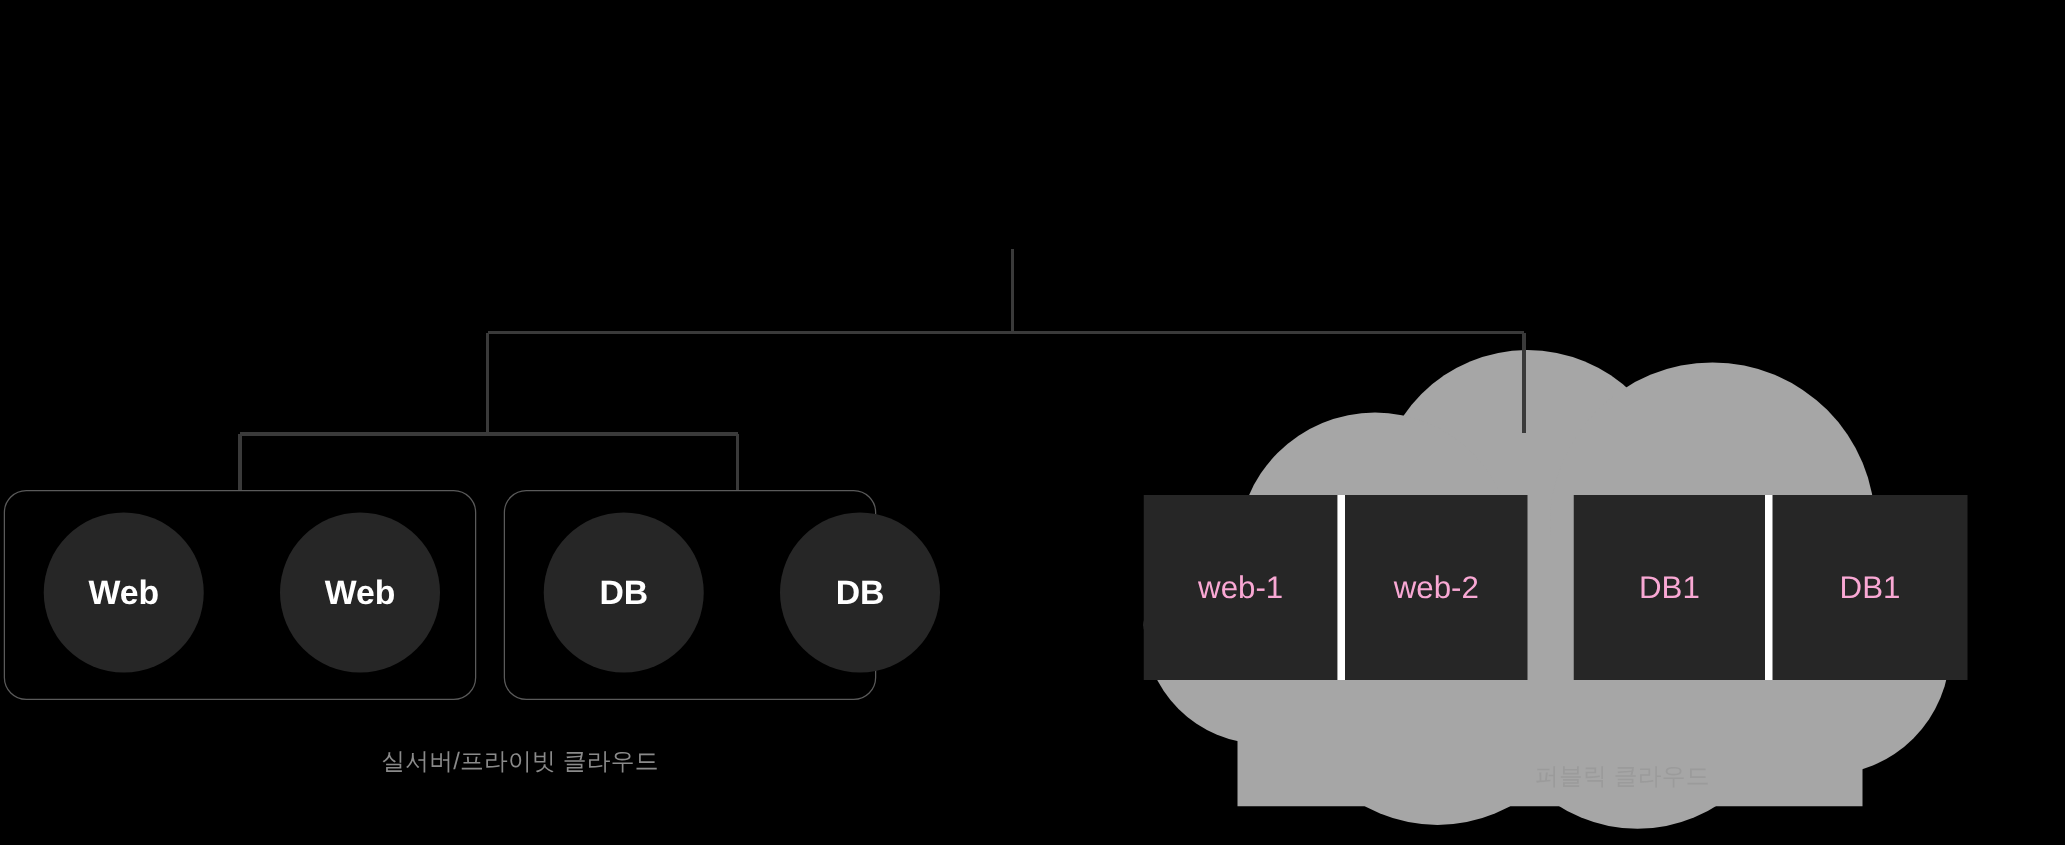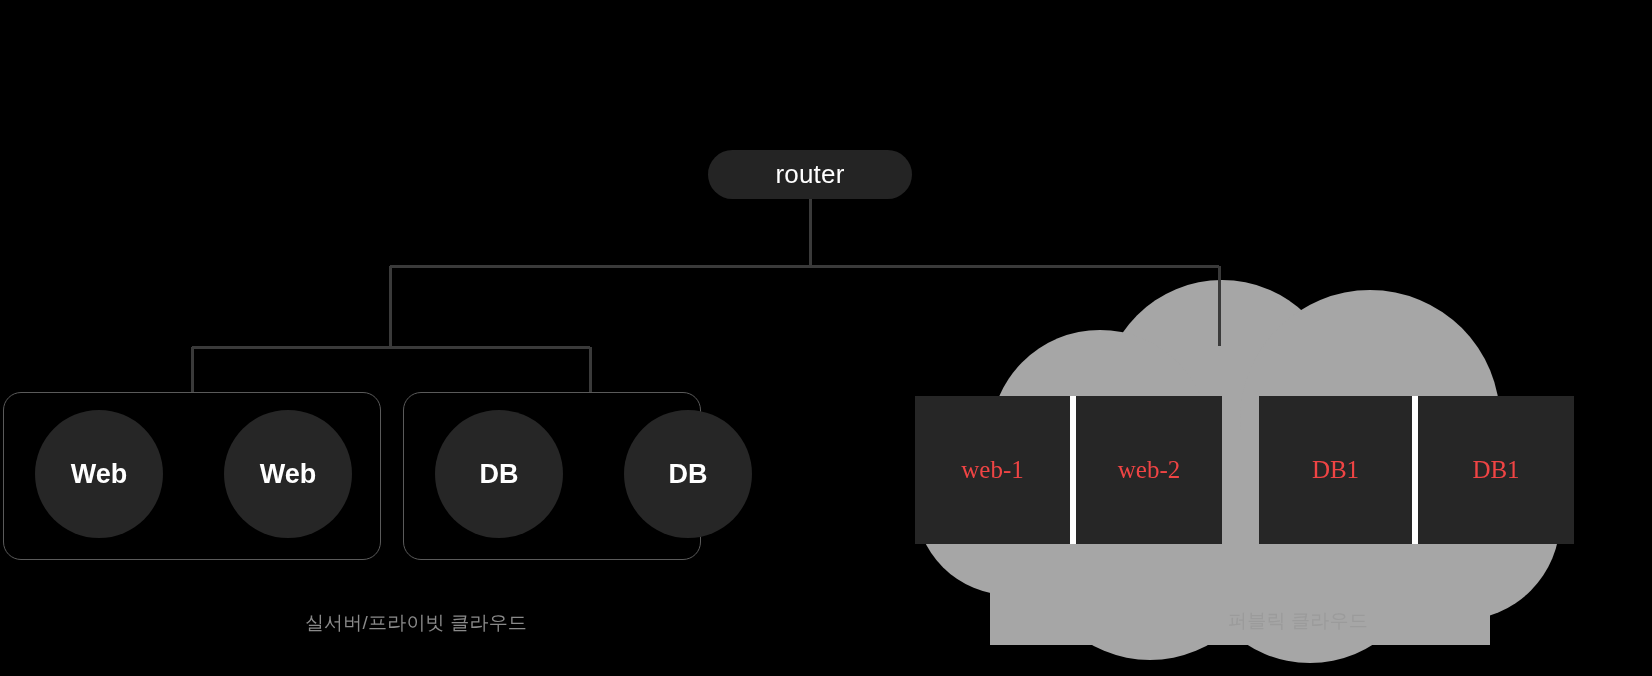--- a/index.html
+++ b/index.html
@@ -74,41 +74,40 @@
     justify-content: center;
     color: #ffffff;
     font-size: 27px;
     font-weight: 700;
   }
 
   
   .onprem-caption {
     position: absolute;
     left: 266px;
-    top: 610px;
+    top: 596px;
     width: 300px;
     text-align: center;
     color: #8a8a8a;
     font-size: 19px;
     letter-spacing: 0.2px;
   }
 
   
   .inst-box {
     position: absolute;
     top: 396px;
     height: 148px;
     background: #262626;
     display: flex;
     align-items: center;
     justify-content: center;
-    color: #ef4444;
+    color: #f9a8d4;
     font-size: 25px;
     box-sizing: border-box;
-    font-family: Liberation Serif, serif;
   }
   .inst-sep-left { border-left: 6px solid #ffffff; }
 
   
   .cloud-caption {
     position: absolute;
     left: 1228px;
     top: 608px;
     width: 230px;
     color: #9b9b9b;
@@ -145,23 +144,20 @@
 
       <line x1="192" y1="347" x2="590" y2="347"></line>
 
       <line x1="192" y1="347" x2="192" y2="392"></line>
       <line x1="590" y1="347" x2="590" y2="392"></line>
 
       <line x1="1219" y1="266" x2="1219" y2="346"></line>
     </g>
   </svg>
 
-  <div class="router-pill">
-    <span>router</span>
-  </div>
 
   <div class="group-box" id="group-web">
     <div class="node-circle" style="left:31px; top:17px;">
       <span>Web</span>
     </div>
     <div class="node-circle" style="left:220px; top:17px;">
       <span>Web</span>
     </div>
   </div>
 

